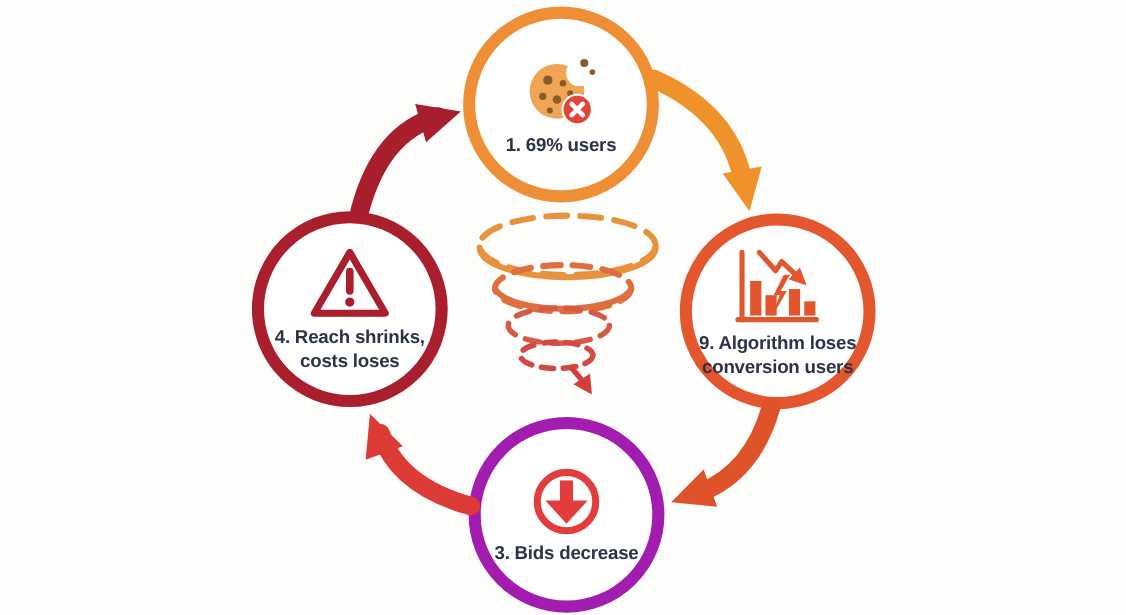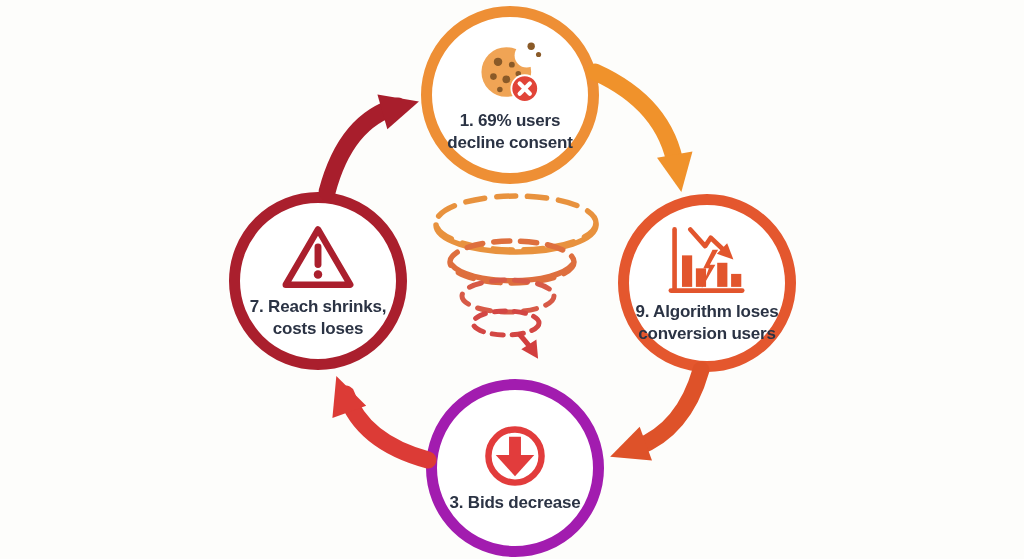--- a/index.html
+++ b/index.html
@@ -88,21 +88,20 @@
       <circle cx="49" cy="40" r="3.0" fill="#8A5A28"></circle>
       <circle cx="29" cy="57" r="3.0" fill="#8A5A28"></circle>
       <circle cx="56" cy="56" r="14.5" fill="#E14438" stroke="#ffffff" stroke-width="2"></circle>
       <g stroke="#ffffff" stroke-width="4.6" stroke-linecap="round">
         <line x1="50.5" y1="50.5" x2="61.5" y2="61.5"></line>
         <line x1="61.5" y1="50.5" x2="50.5" y2="61.5"></line>
       </g>
     </svg>
     <div class="label">
       <span>1. 69% users</span>
-      <span>decline consent</span>
     </div>
   </div>
 
   <div class="node node-2">
     <svg class="icon" width="82" height="76" viewBox="0 0 88 82">
       <g stroke="#E2552D" stroke-width="5" stroke-linecap="round" fill="none">
         <line x1="9" y1="8" x2="9" y2="74"></line>
         <line x1="5" y1="74" x2="82" y2="74"></line>
       </g>
       <g fill="#E2552D">
@@ -134,21 +133,21 @@
     </div>
   </div>
 
   <div class="node node-4">
     <svg class="icon" width="78" height="70" viewBox="0 0 84 76">
       <path d="M 42 7 L 77 67 L 7 67 Z" fill="none" stroke="#AA1F2D" stroke-width="7" stroke-linejoin="round"></path>
       <line x1="42" y1="26" x2="42" y2="45" stroke="#AA1F2D" stroke-width="7.5" stroke-linecap="round"></line>
       <circle cx="42" cy="56" r="4.6" fill="#AA1F2D"></circle>
     </svg>
     <div class="label">
-      <span>7. Reach shrinks,</span>
+      <span>4. Reach shrinks,</span>
       <span>costs loses</span>
     </div>
   </div>
 
   <svg class="arrows-layer" viewBox="0 0 1024 559">
 
     <g>
       <path d="M 595 72 Q 666 104 676 168" fill="none" stroke="#F0922B" stroke-width="17" stroke-linecap="round"></path>
       <path d="M 2 0 L -36 -18 L -36 18 Z" fill="#F0922B" transform="translate(681,190) rotate(80)"></path>
     </g>

